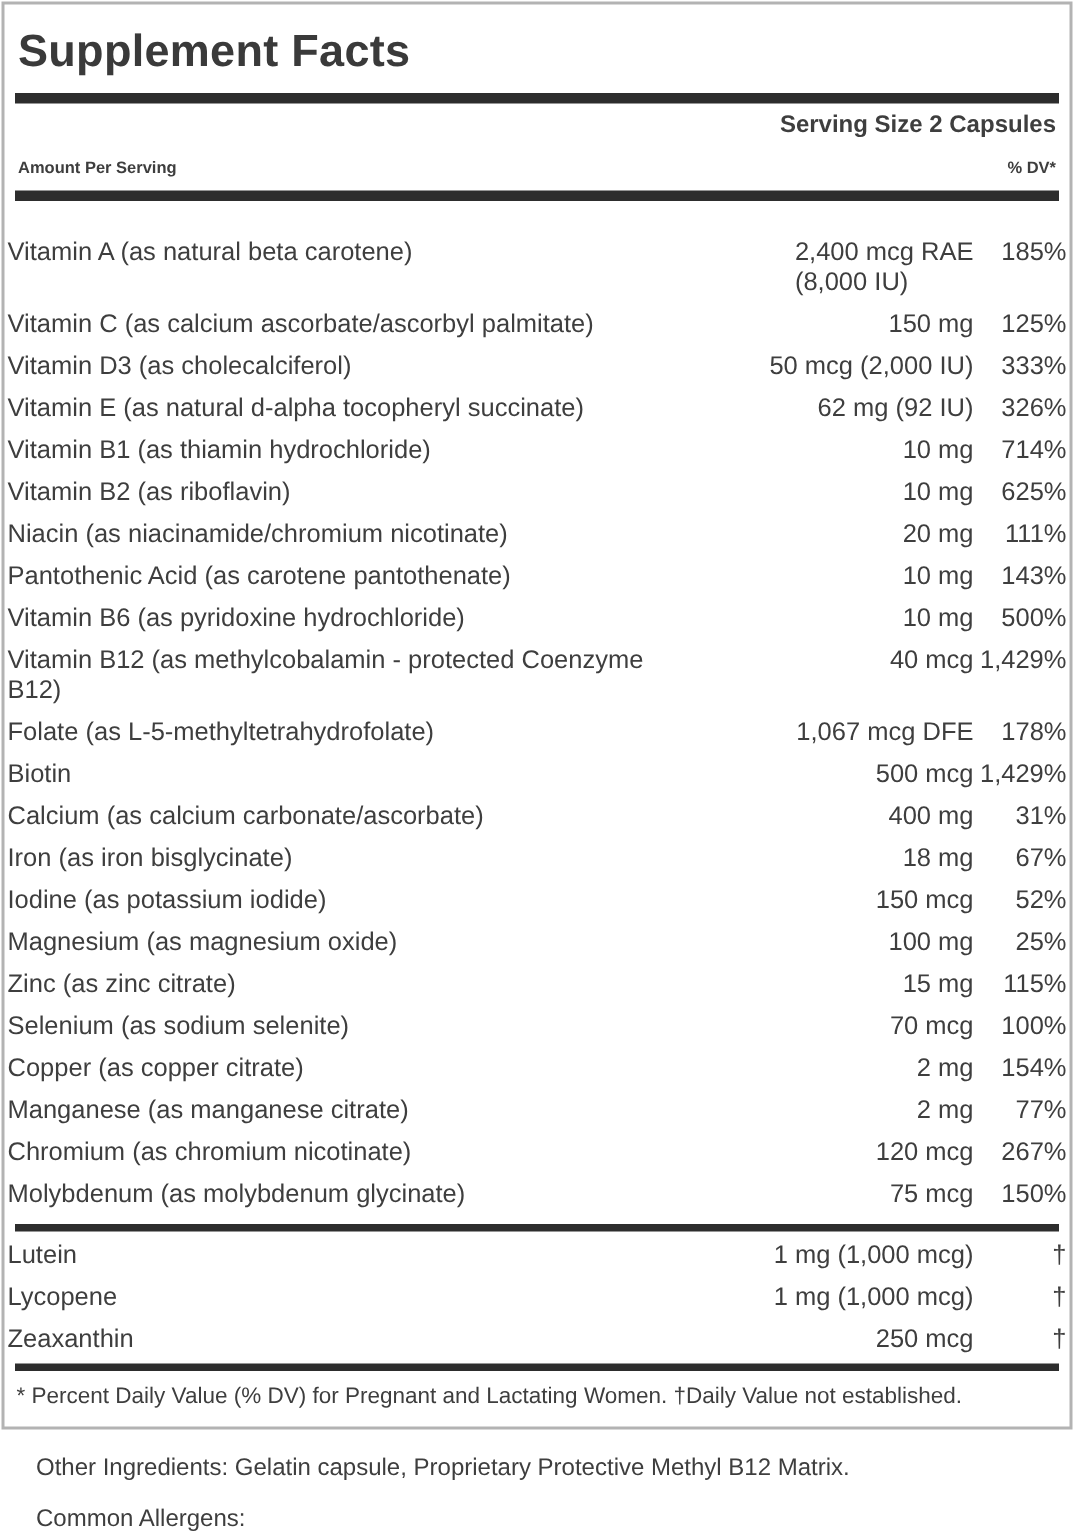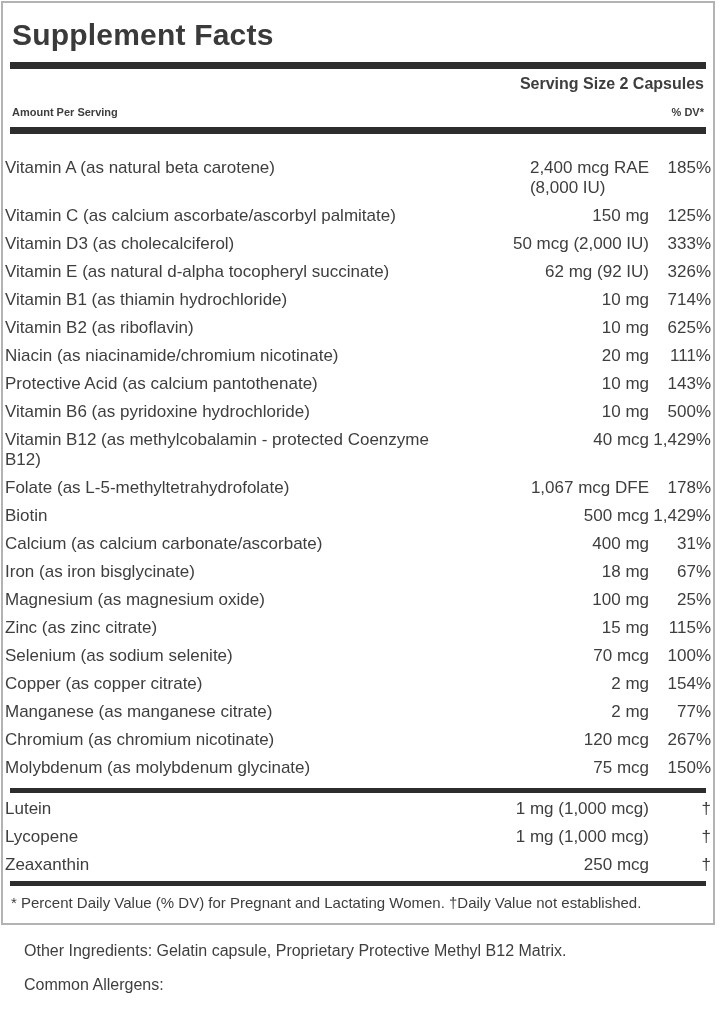--- a/index.html
+++ b/index.html
@@ -131,21 +131,21 @@
     <span class="name">Vitamin B2 (as riboflavin)</span>
     <span class="amount"><span class="a1">10 mg</span></span>
     <span class="pct">625%</span>
   </div>
       <div class="row">
     <span class="name">Niacin (as niacinamide/chromium nicotinate)</span>
     <span class="amount"><span class="a1">20 mg</span></span>
     <span class="pct">111%</span>
   </div>
       <div class="row">
-    <span class="name">Protective Acid (as calcium pantothenate)</span>
+    <span class="name">Pantothenic Acid (as carotene pantothenate)</span>
     <span class="amount"><span class="a1">10 mg</span></span>
     <span class="pct">143%</span>
   </div>
       <div class="row">
     <span class="name">Vitamin B6 (as pyridoxine hydrochloride)</span>
     <span class="amount"><span class="a1">10 mg</span></span>
     <span class="pct">500%</span>
   </div>
       <div class="row">
     <span class="name">Vitamin B12 (as methylcobalamin - protected Coenzyme B12)</span>
@@ -166,20 +166,25 @@
     <span class="name">Calcium (as calcium carbonate/ascorbate)</span>
     <span class="amount"><span class="a1">400 mg</span></span>
     <span class="pct">31%</span>
   </div>
       <div class="row">
     <span class="name">Iron (as iron bisglycinate)</span>
     <span class="amount"><span class="a1">18 mg</span></span>
     <span class="pct">67%</span>
   </div>
       <div class="row">
+    <span class="name">Iodine (as potassium iodide)</span>
+    <span class="amount"><span class="a1">150 mcg</span></span>
+    <span class="pct">52%</span>
+  </div>
+      <div class="row">
     <span class="name">Magnesium (as magnesium oxide)</span>
     <span class="amount"><span class="a1">100 mg</span></span>
     <span class="pct">25%</span>
   </div>
       <div class="row">
     <span class="name">Zinc (as zinc citrate)</span>
     <span class="amount"><span class="a1">15 mg</span></span>
     <span class="pct">115%</span>
   </div>
       <div class="row">

